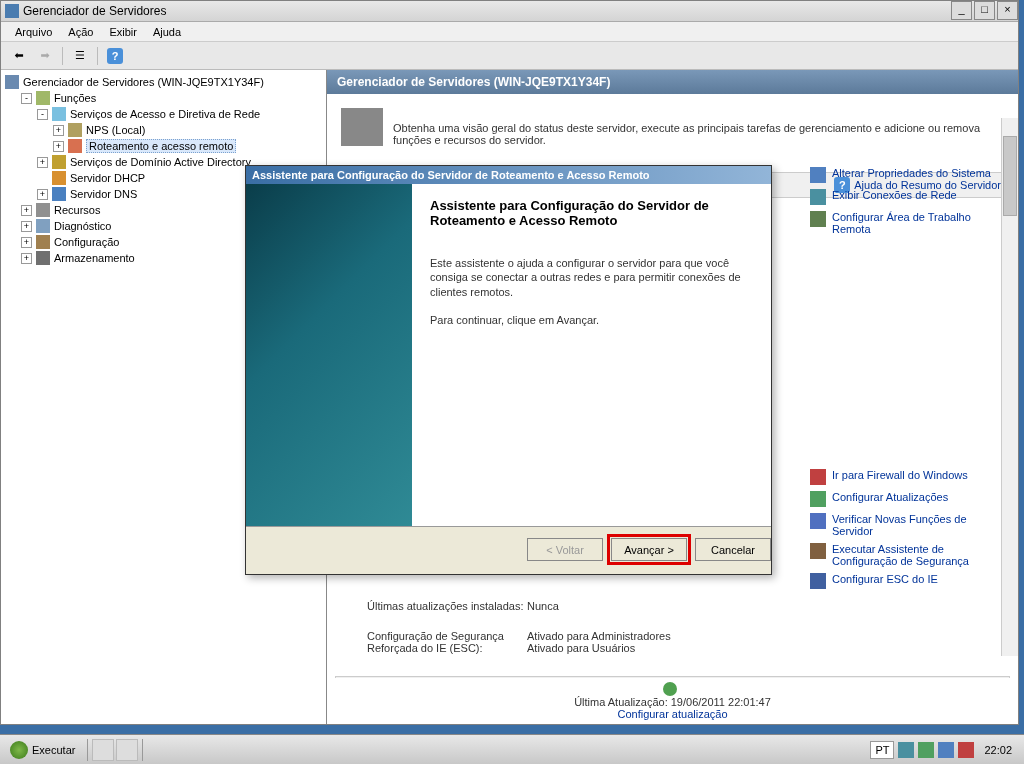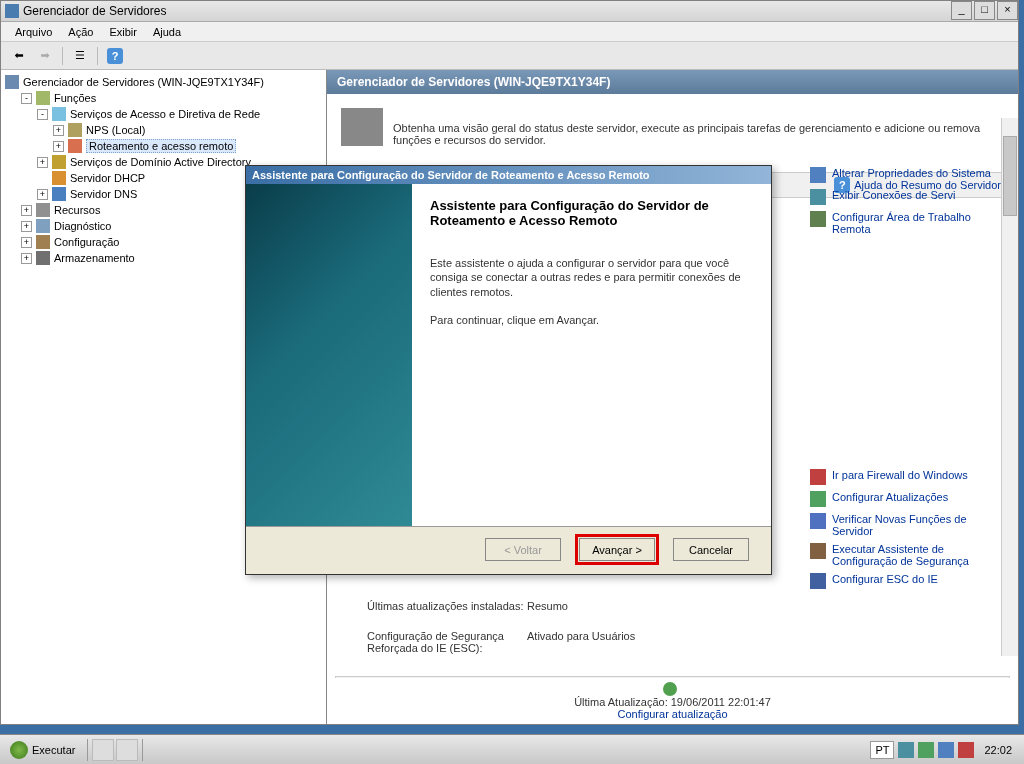--- a/index.html
+++ b/index.html
@@ -58,21 +58,21 @@
 .link-inline { color: #003399; cursor: pointer; }
 
 
 .wizard { position: absolute; left: 245px; top: 165px; width: 527px; height: 410px; background: #ece9d8; border: 1px solid #333; box-shadow: 3px 3px 8px rgba(0,0,0,0.3); }
 .wizard-title { background: linear-gradient(to right, #3a6ea5, #92b5d8); color: #fff; padding: 3px 6px; font-size: 11px; font-weight: bold; }
 .wizard-body { display: flex; height: 342px; background: #fff; }
 .wizard-side { width: 166px; background: linear-gradient(135deg, #0a3d4a 0%, #1a6a7a 40%, #2f8a95 100%); }
 .wizard-content { flex: 1; padding: 14px 18px; }
 .wizard-heading { font-size: 13px; font-weight: bold; margin-bottom: 28px; }
 .wizard-text { font-size: 11px; color: #333; margin-bottom: 14px; line-height: 1.3; }
-.wizard-buttons { height: 46px; background: #ece9d8; border-top: 1px solid #999; display: flex; align-items: center; justify-content: flex-end; padding-right: 22px; gap: 18px; }
+.wizard-buttons { height: 46px; background: #ece9d8; border-top: 1px solid #999; display: flex; align-items: center; justify-content: flex-end; padding-right: 0; gap: 8px; }
 .wiz-btn { width: 76px; height: 23px; border: 1px solid #888; background: #ece9d8; font-size: 11px; cursor: pointer; }
 .wiz-btn:disabled { color: #999; }
 .wiz-btn.highlight { outline: 3px solid #d00; outline-offset: 1px; }
 
 
 .taskbar { position: absolute; bottom: 0; left: 0; width: 1024px; height: 30px; background: linear-gradient(to bottom, #e8e8e8, #c8c8c8); border-top: 1px solid #888; display: flex; align-items: center; }
 .start-btn { height: 26px; padding: 0 8px; display: flex; align-items: center; margin-left: 2px; cursor: pointer; }
 .start-orb { width: 18px; height: 18px; border-radius: 50%; background: radial-gradient(circle, #7fb84a, #3a7a1a); margin-right: 4px; }
 .task-sep { width: 1px; height: 22px; background: #999; margin: 0 4px; }
 .ql { display: flex; gap: 2px; }
@@ -219,21 +219,21 @@
           </div>
         </div>
 
         <div class="right-links">
           <div class="link-item">
             <div class="link-icon ic-sys"></div>
             <span>Alterar Propriedades do Sistema</span>
           </div>
           <div class="link-item">
             <div class="link-icon ic-netconn"></div>
-            <span>Exibir Conexões de Servi</span>
+            <span>Exibir Conexões de Rede</span>
           </div>
           <div class="link-item">
             <div class="link-icon ic-remote"></div>
             <span>Configurar Área de Trabalho Remota</span>
           </div>
         </div>
 
         <div class="right-links2">
           <div class="link-item">
             <div class="link-icon ic-fw"></div>
@@ -253,25 +253,26 @@
           </div>
           <div class="link-item">
             <div class="link-icon ic-ie"></div>
             <span>Configurar ESC do IE</span>
           </div>
         </div>
 
         <div style="margin-top:400px; padding-left:16px;">
           <div class="info-row">
             <div class="info-label">Últimas atualizações instaladas:</div>
-            <div class="info-value">Resumo</div>
+            <div class="info-value">Nunca</div>
           </div>
           <div class="info-row" style="margin-top:14px">
             <div class="info-label">Configuração de Segurança Reforçada do IE (ESC):</div>
             <div class="info-value">
+              <div>Ativado para Administradores</div>
               <div>Ativado para Usuários</div>
             </div>
           </div>
         </div>
 
         <div class="section-bar" style="margin-top:20px">
           <div class="section-toggle">⌃</div>
           <div class="section-title">Resumo de Funções</div>
           <div class="section-help">
             <div class="help-icon">?</div>

